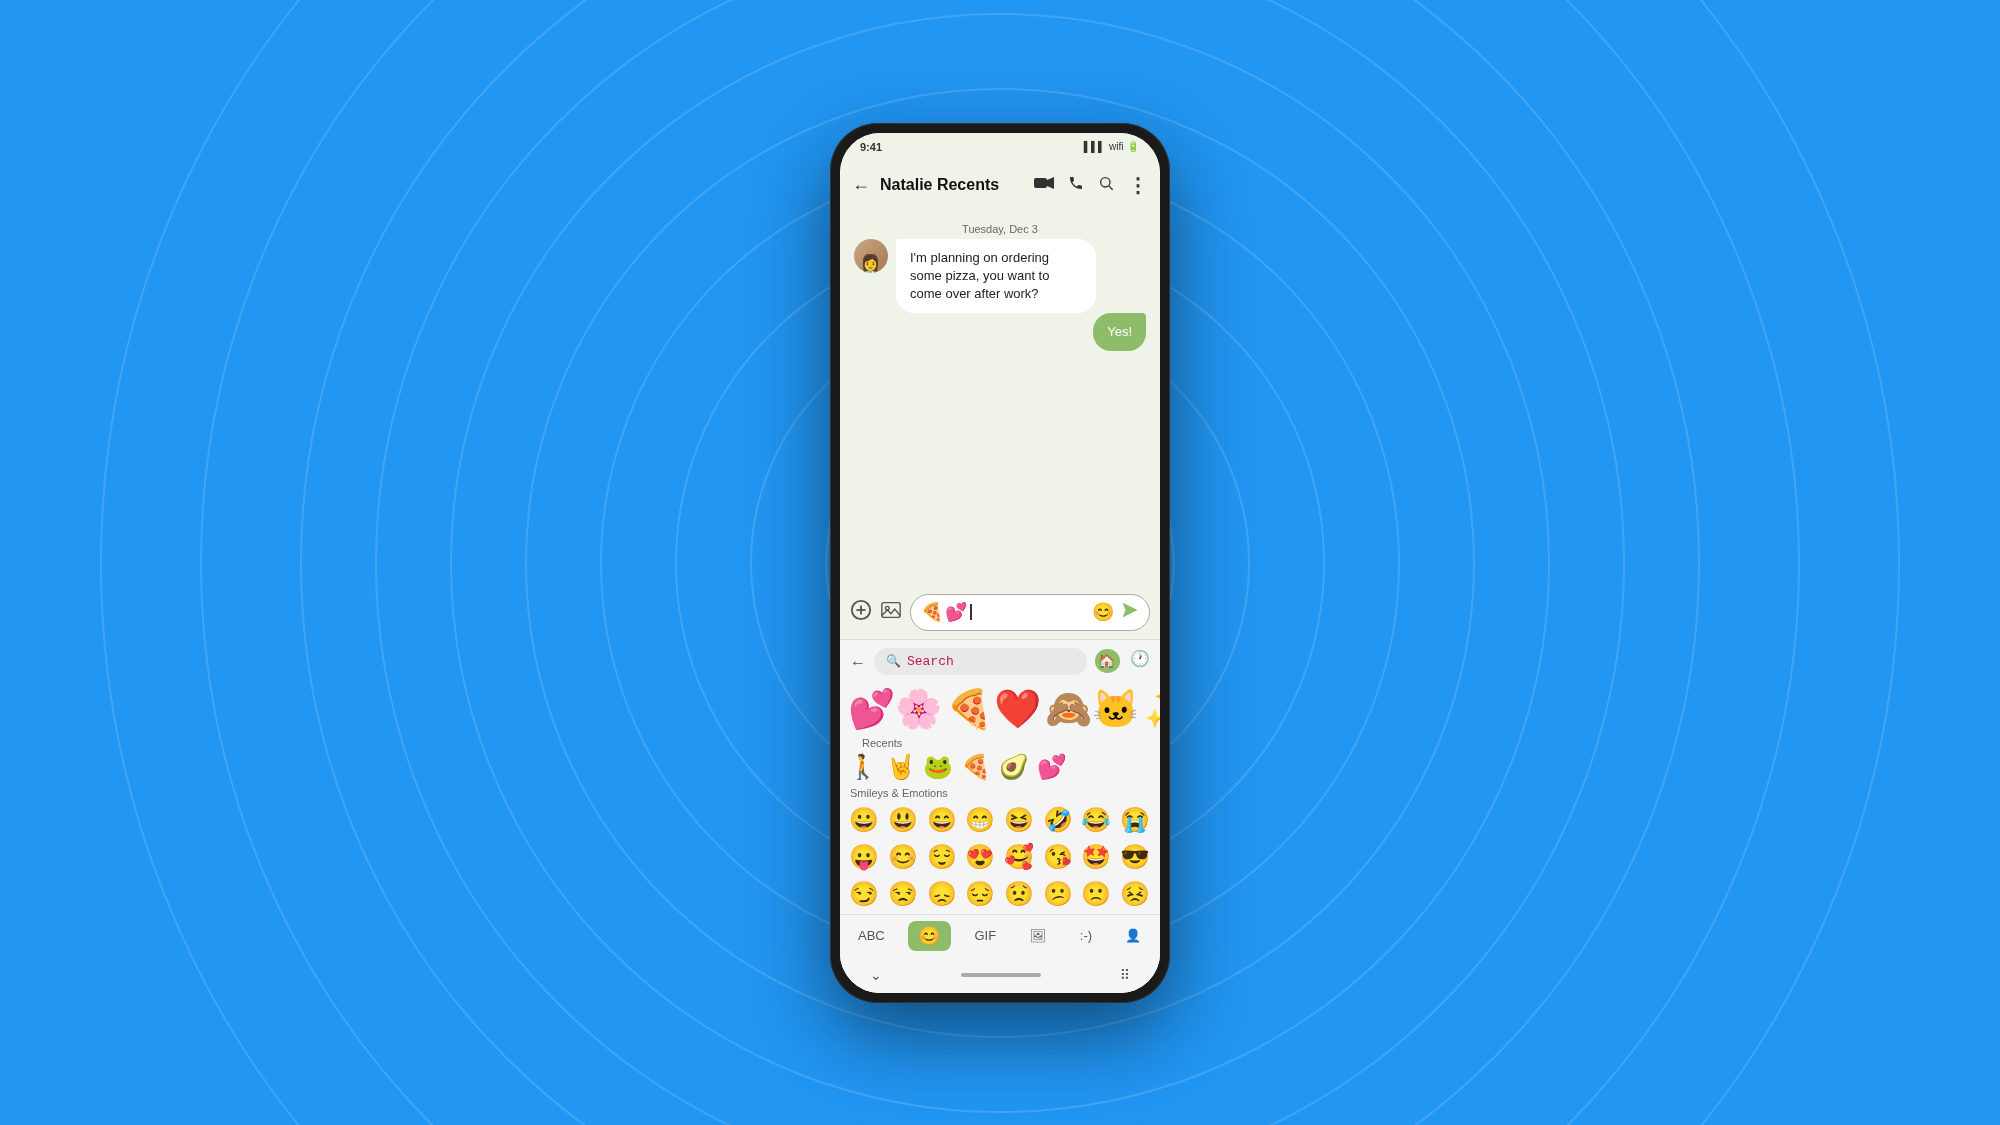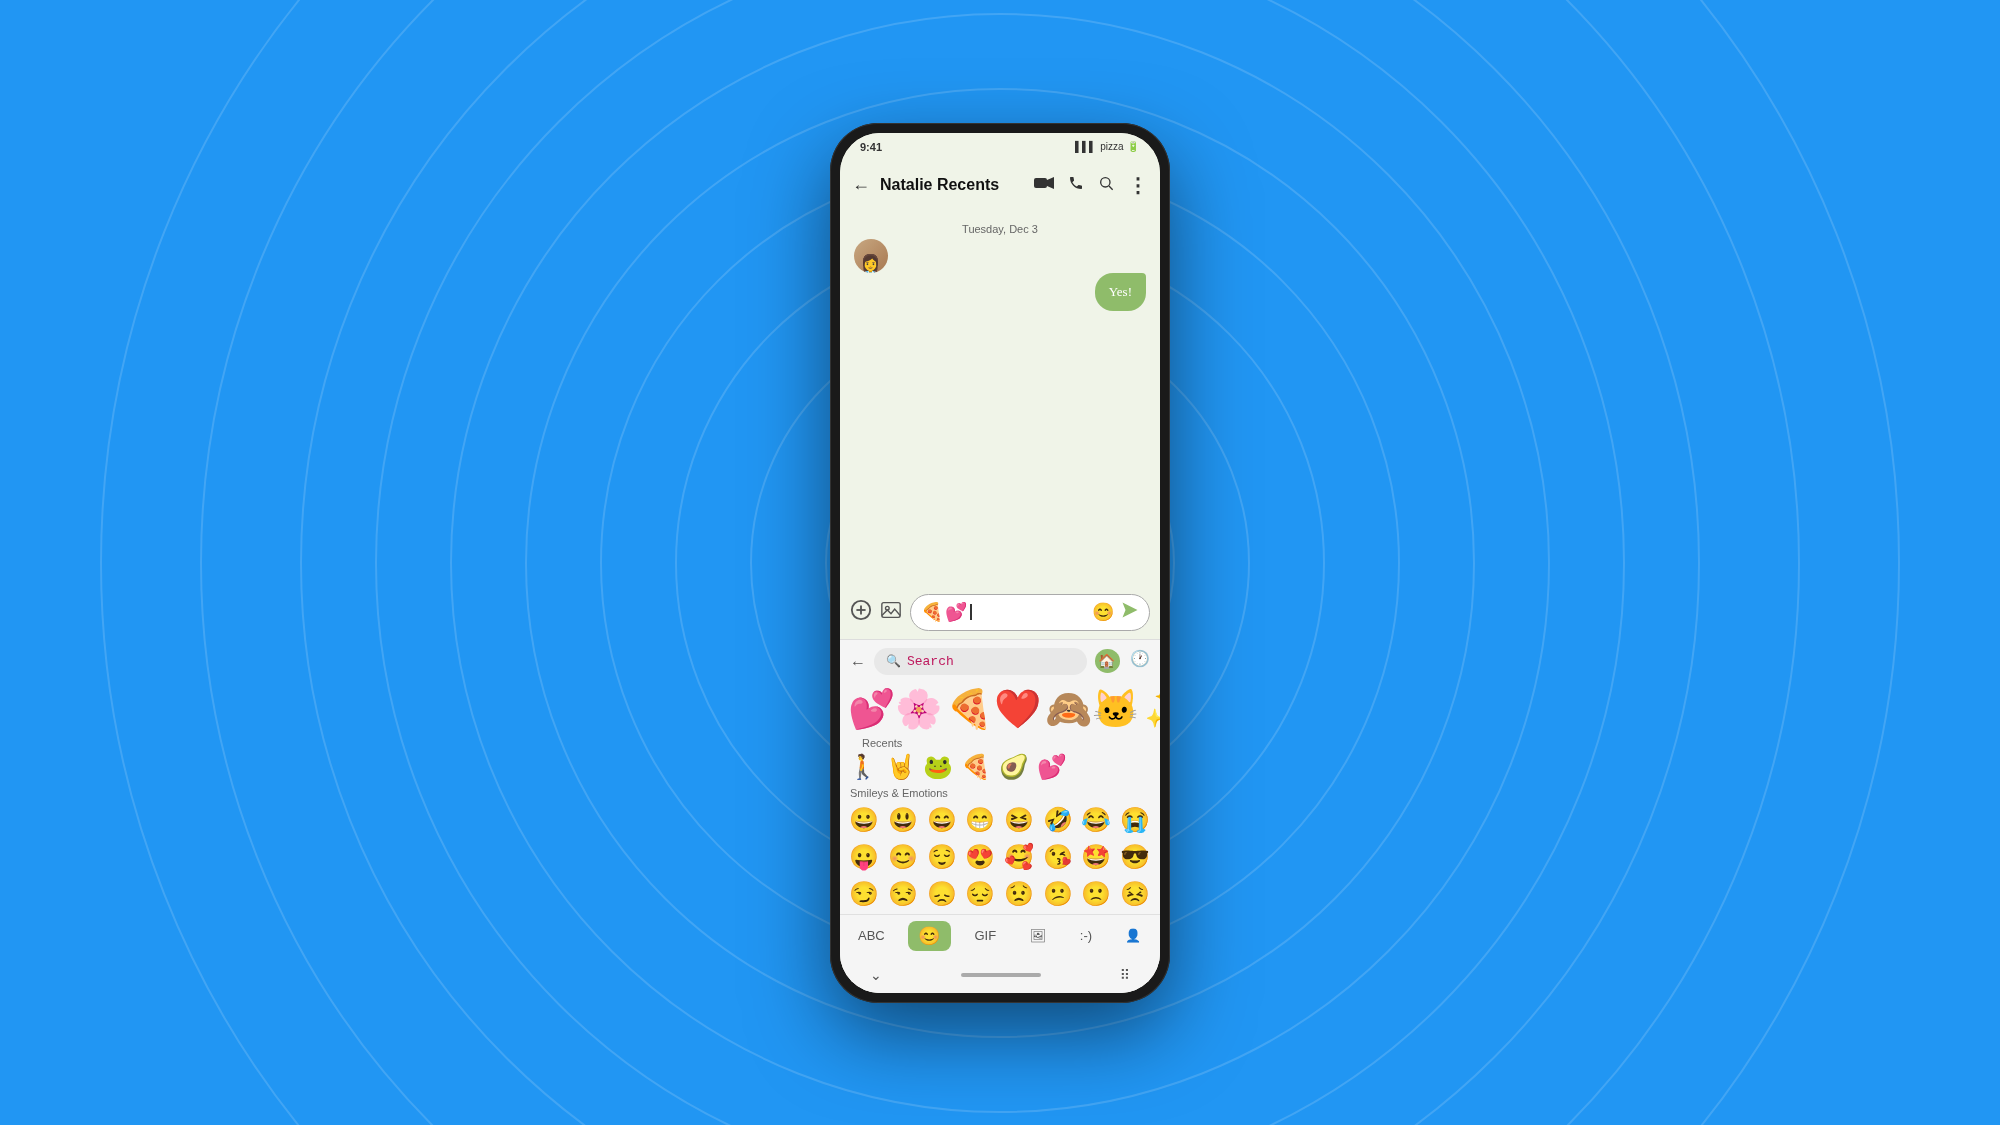--- a/index.html
+++ b/index.html
@@ -157,21 +157,20 @@
       color: #222;
     }
     .bubble.received {
       background: #fff;
       border-top-left-radius: 4px;
     }
     .bubble.sent {
       background: #8fbc6a;
       border-top-right-radius: 4px;
       color: #fff;
-      font-family: Liberation Serif, serif;
     }
 
     
     .input-area {
       background: #f0f4e8;
       padding: 8px 10px;
       display: flex;
       align-items: center;
       gap: 8px;
     }
@@ -374,21 +373,21 @@
   <div class="ripple-circle" style="width:1800px;height:1800px;"></div>
 </div>
 
 <div class="phone-frame">
   <div class="phone-screen">
 
     <div class="status-bar">
       <span class="status-time">9:41</span>
       <div class="status-icons">
         <span class="status-icon">▌▌▌</span>
-        <span class="status-icon">pizza</span>
+        <span class="status-icon">wifi</span>
         <span class="status-icon">🔋</span>
       </div>
     </div>
 
     <div class="chat-header">
       <span class="header-back">←</span>
       <span class="header-title">Natalie Recents</span>
       <div class="header-icons">
         <span class="header-icon">
           <svg width="20" height="14" viewBox="0 0 20 14" fill="none">
@@ -413,20 +412,21 @@
 
     <div class="chat-area">
       <div class="date-label">Tuesday, Dec 3</div>
 
       <div class="message-row received">
         <div class="avatar">
           <div class="avatar-img">
             <span class="avatar-person">👩‍⚕️</span>
           </div>
         </div>
+        <div class="bubble received">I'm planning on ordering some pizza, you want to come over after work?</div>
       </div>
 
       <div class="message-row sent">
         <div class="bubble sent">Yes!</div>
       </div>
     </div>
 
     <div class="input-area">
       <span class="input-btn">
         <svg width="22" height="22" viewBox="0 0 24 24" fill="none">

